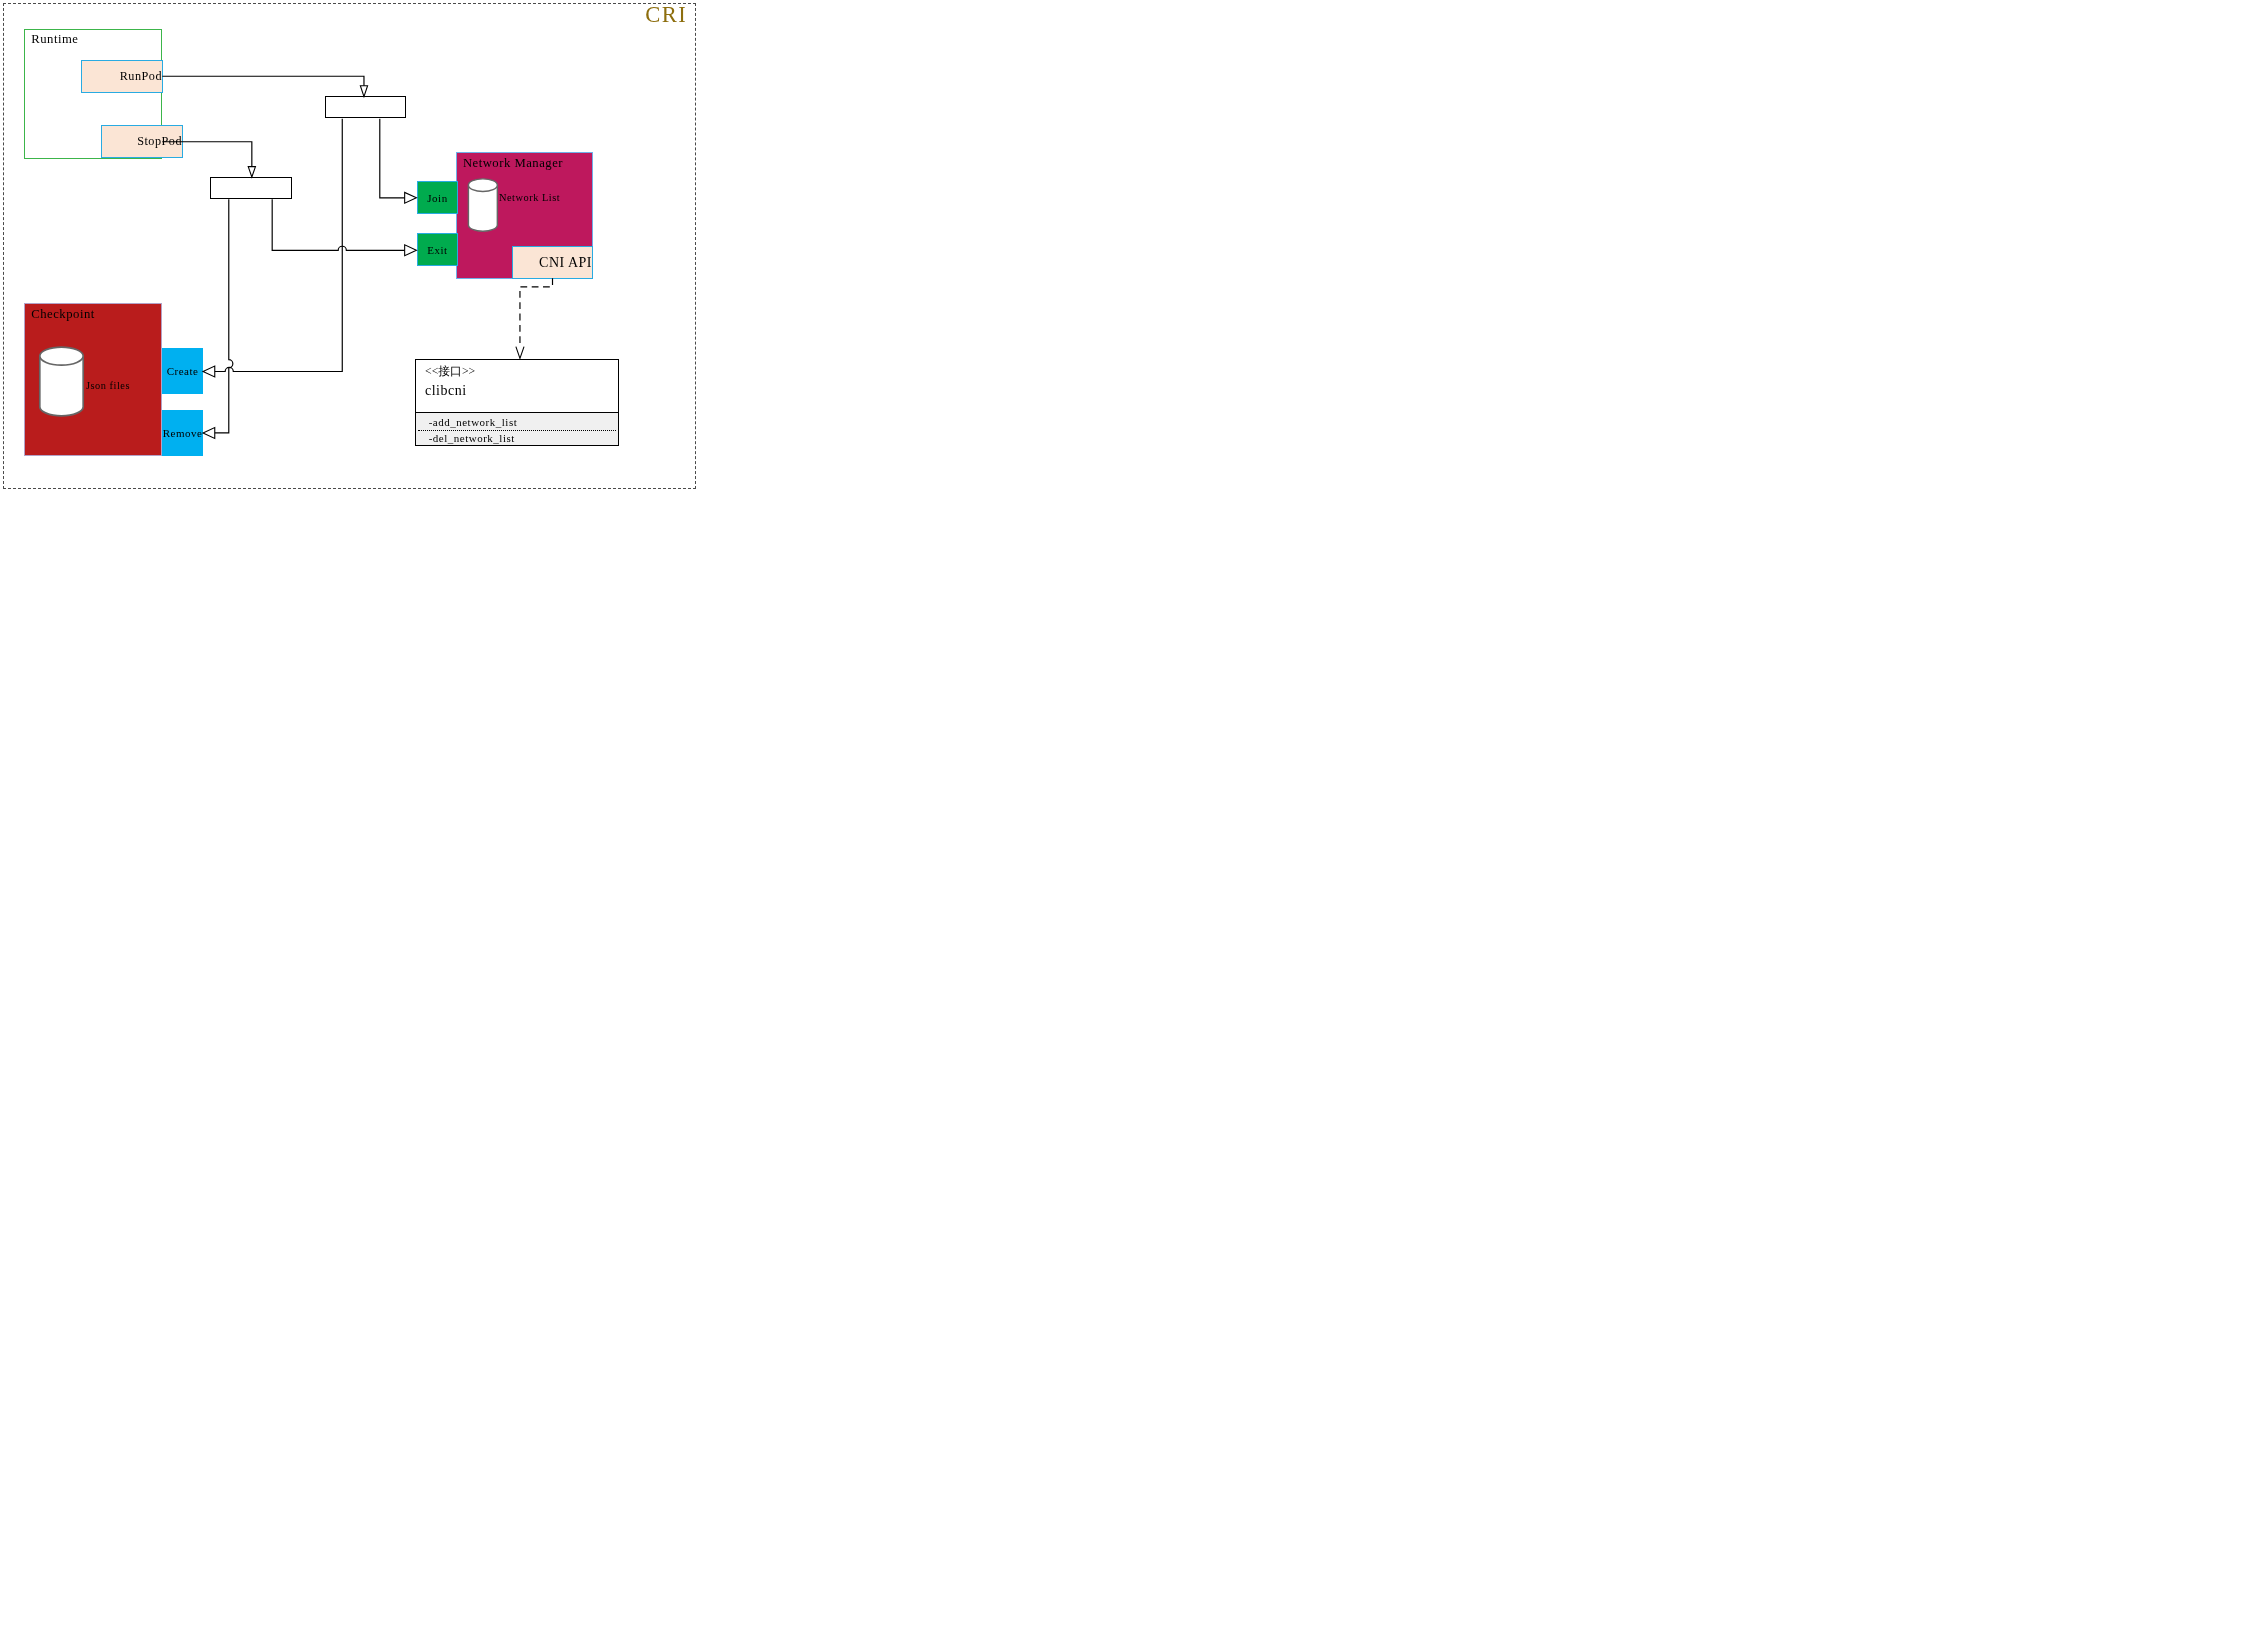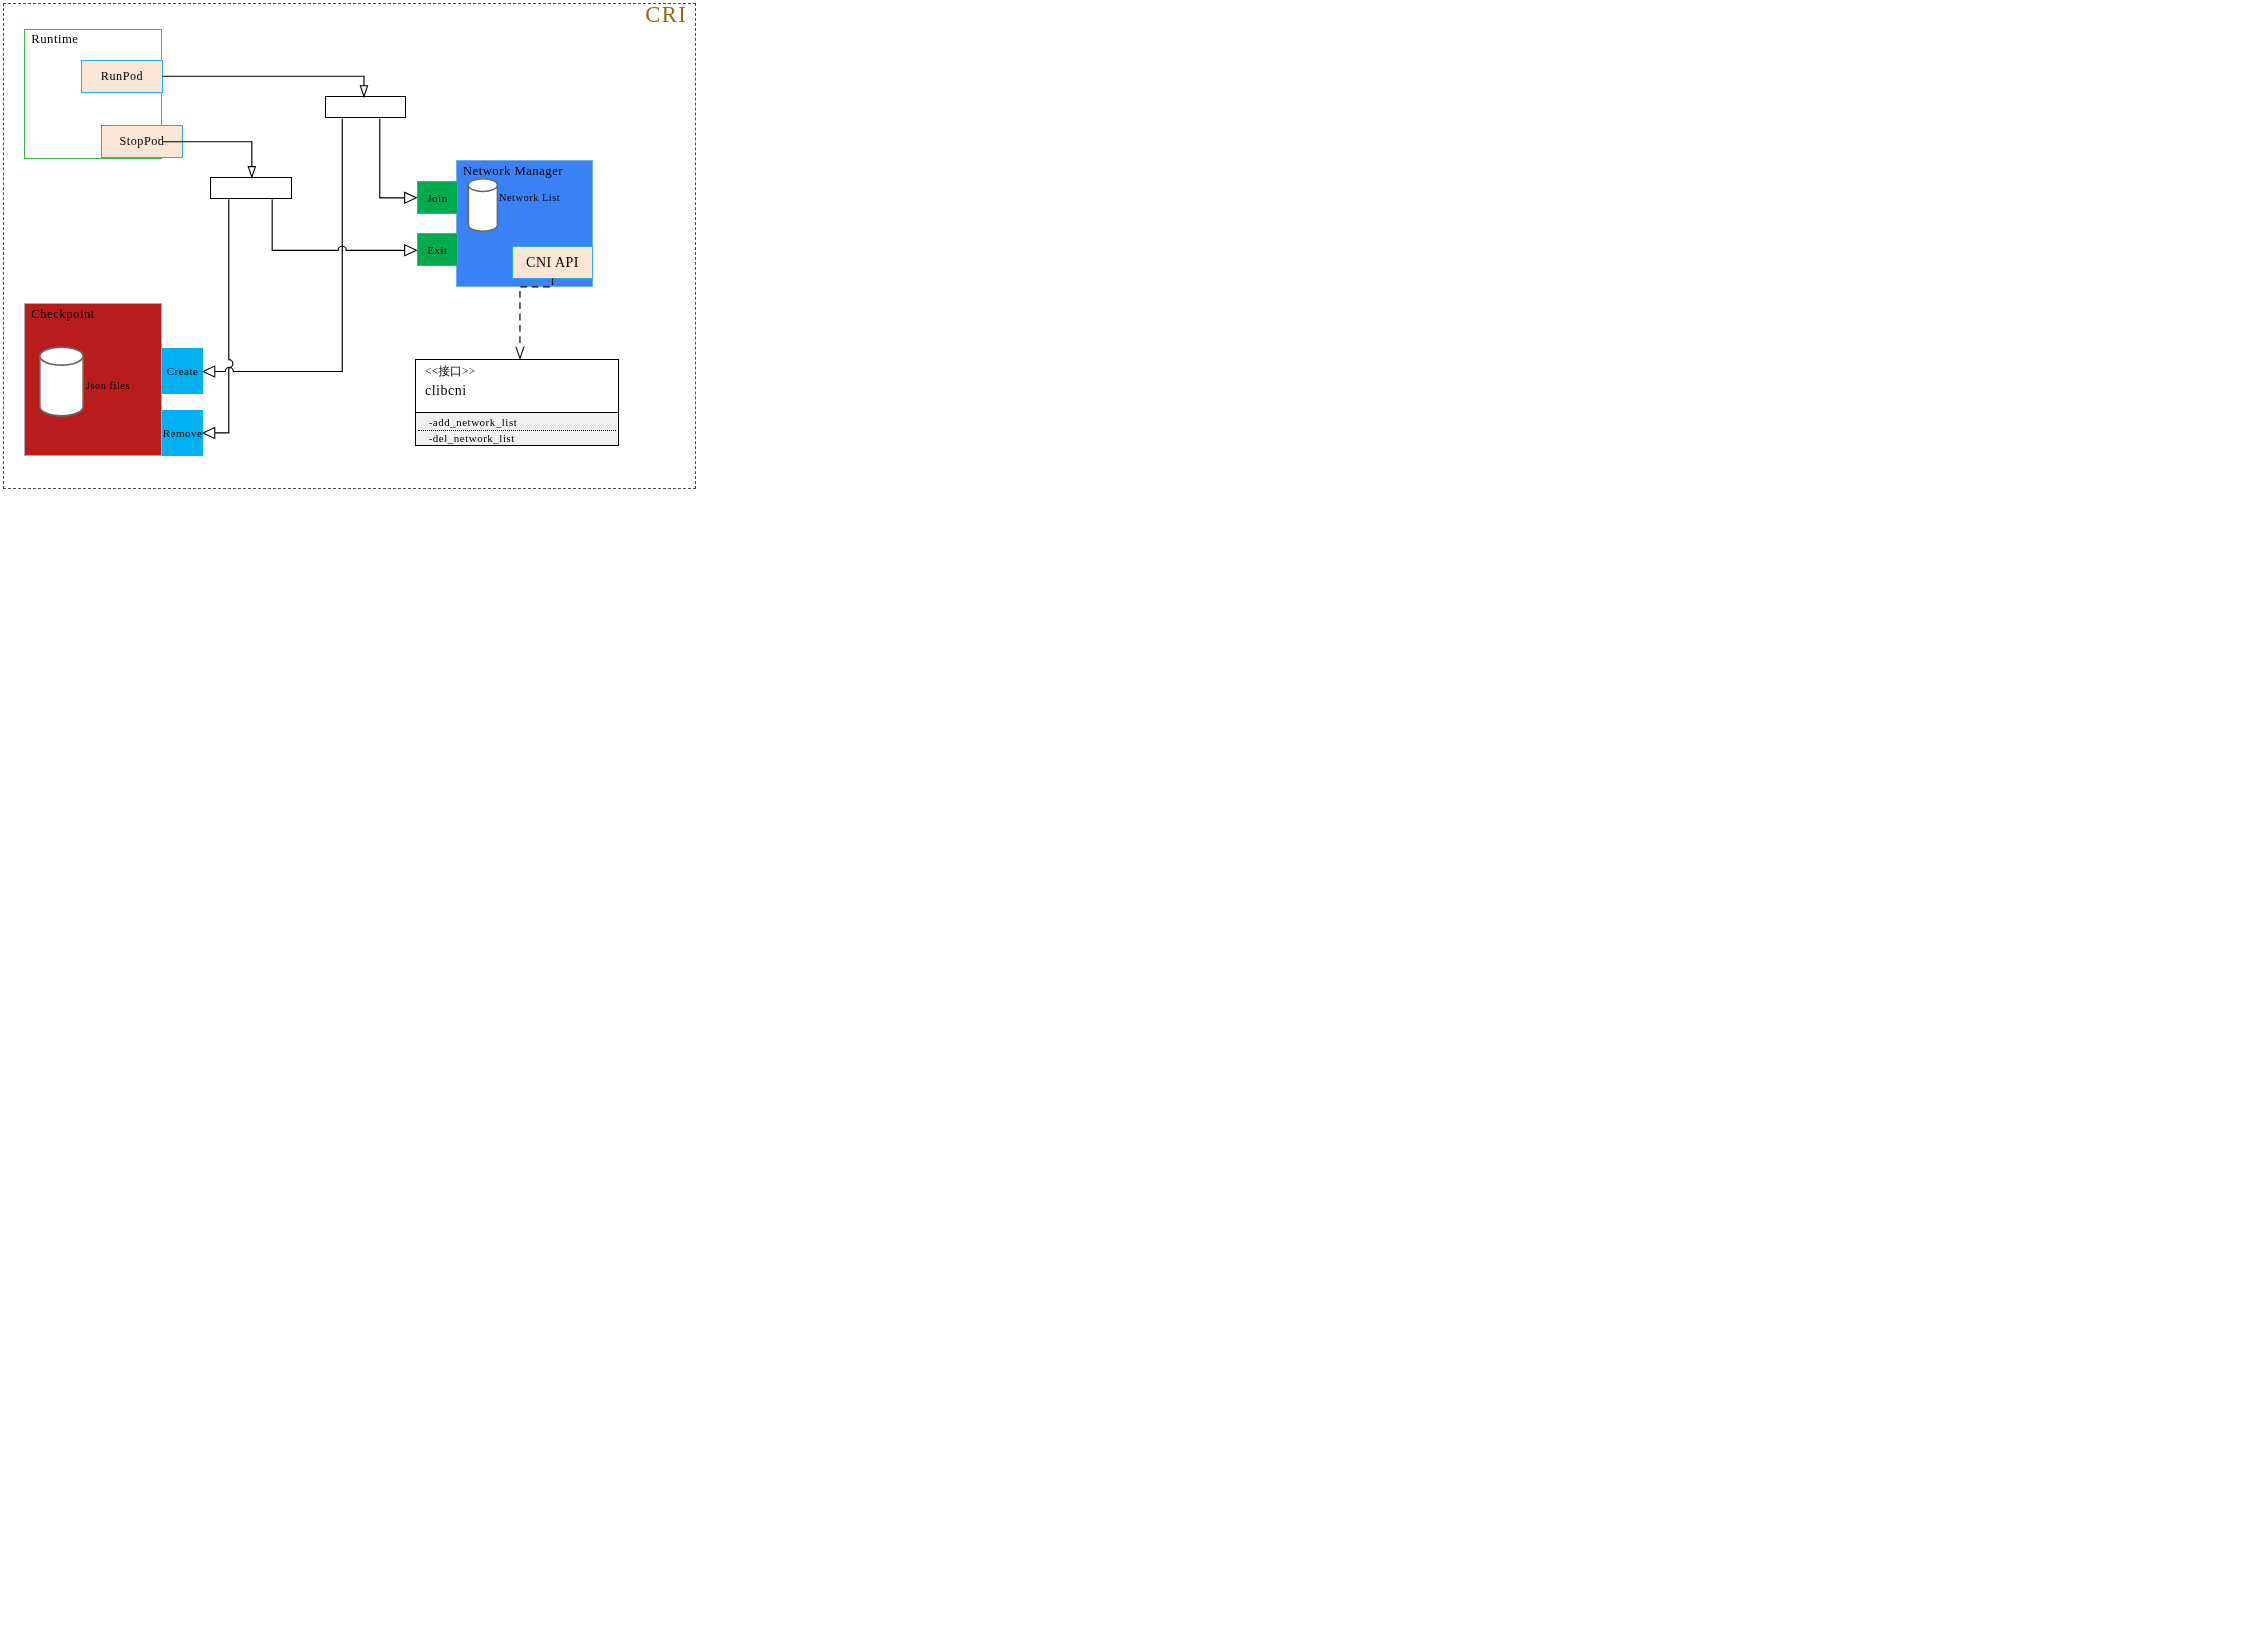--- a/index.html
+++ b/index.html
@@ -26,31 +26,31 @@
     font-size:22.6px;letter-spacing:1.4px;
     color:var(--gold,#8d6e0e);
   }
   .runtime-box{
     left:24.4px;top:28.5px;width:138px;height:130px;
     border:0.9px solid var(--green-border,#3cb54a);background:#fff;
   }
   .peach{
     background:var(--peach,#fbe5d5);
     border:0.9px solid var(--cyan-border,#29abe2);
-    display:flex;align-items:center;justify-content:center;
+    display:flex;align-items:center;justify-content:flex-end;
     font-size:12.2px;letter-spacing:0.5px;
   }
   .runpod{left:81px;top:60px;width:82px;height:33px;}
   .stoppod{left:81px;top:125px;width:82px;height:33px;margin-left:20px;}
   .proc{background:#fff;border:1.4px solid #000;}
   .proc1{left:325px;top:96px;width:81px;height:22px;}
   .proc2{left:210px;top:177px;width:82px;height:22px;}
   .nm-box{
     left:456px;top:152px;width:137px;height:127px;
-    border:0.9px solid var(--blue-border,#6fb0e8);background:#3b82f6;margin-top:8px;
+    border:0.9px solid var(--blue-border,#6fb0e8);background:#be185d;
   }
   .green-btn{
     background:var(--green-fill,#00ab4e);
     border:0.9px solid var(--cyan-border,#29abe2);
     display:flex;align-items:center;justify-content:center;
     font-size:11px;letter-spacing:0.5px;color:#000;
   }
   .join{left:417px;top:181px;width:41px;height:33px;text-align:right;}
   .exit{left:417px;top:233px;width:41px;height:33px;}
   .cniapi{left:512px;top:246px;width:81px;height:33px;font-size:14px;}

